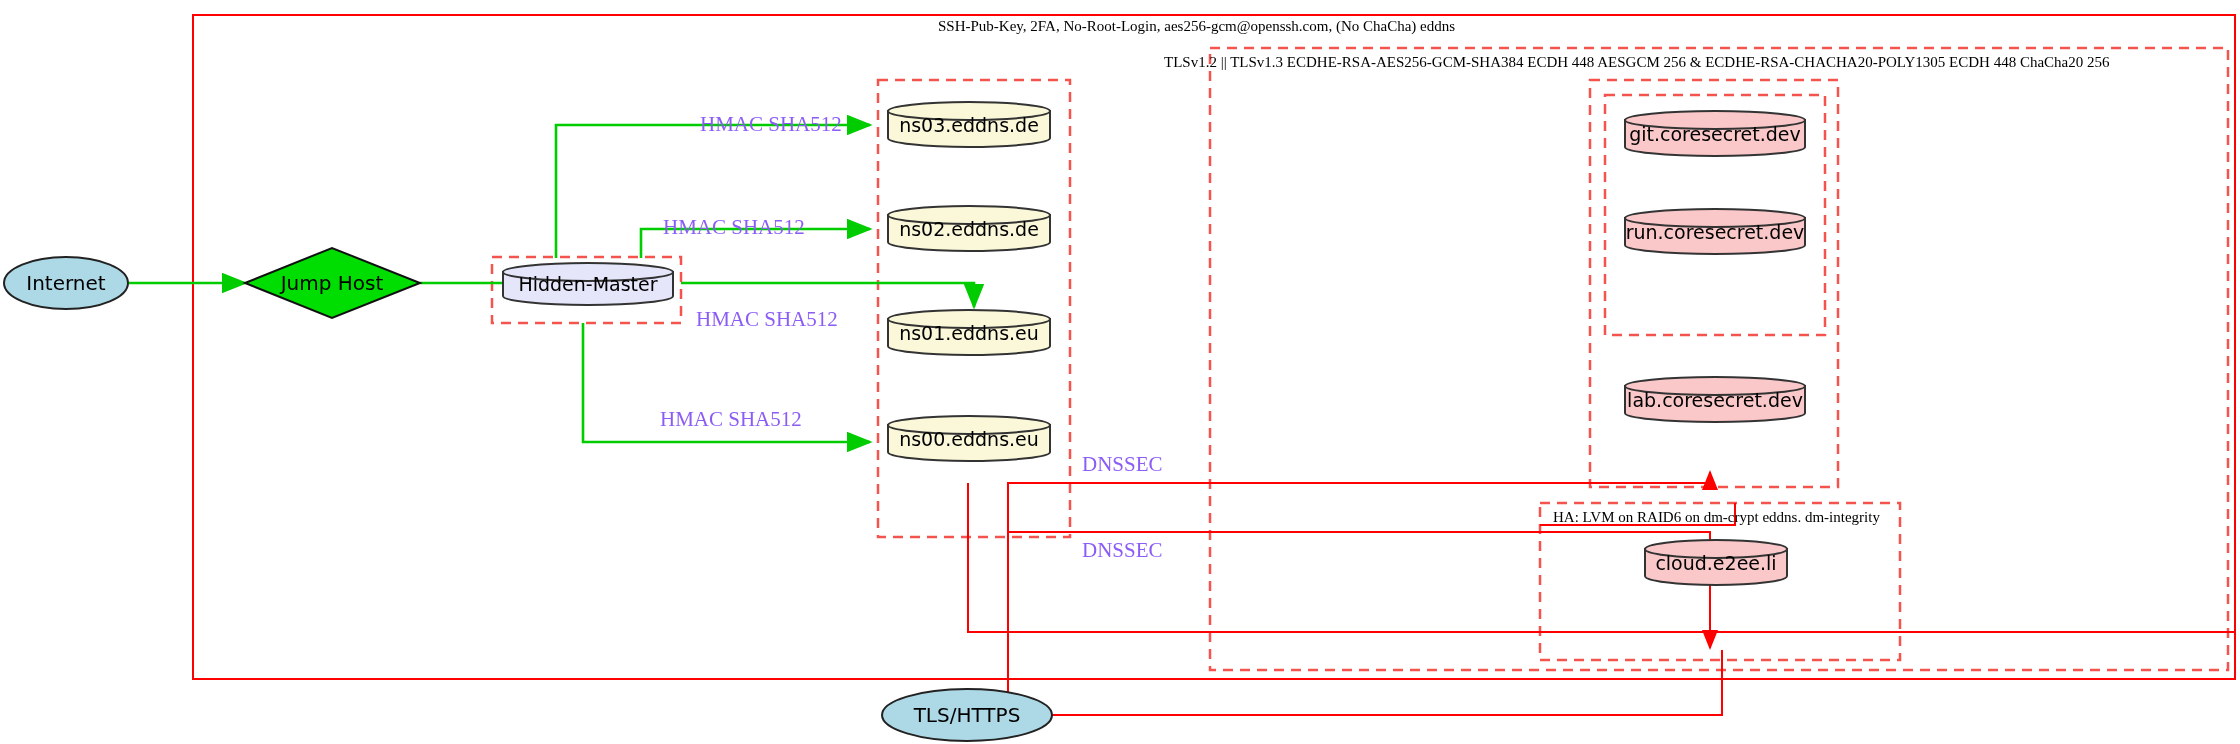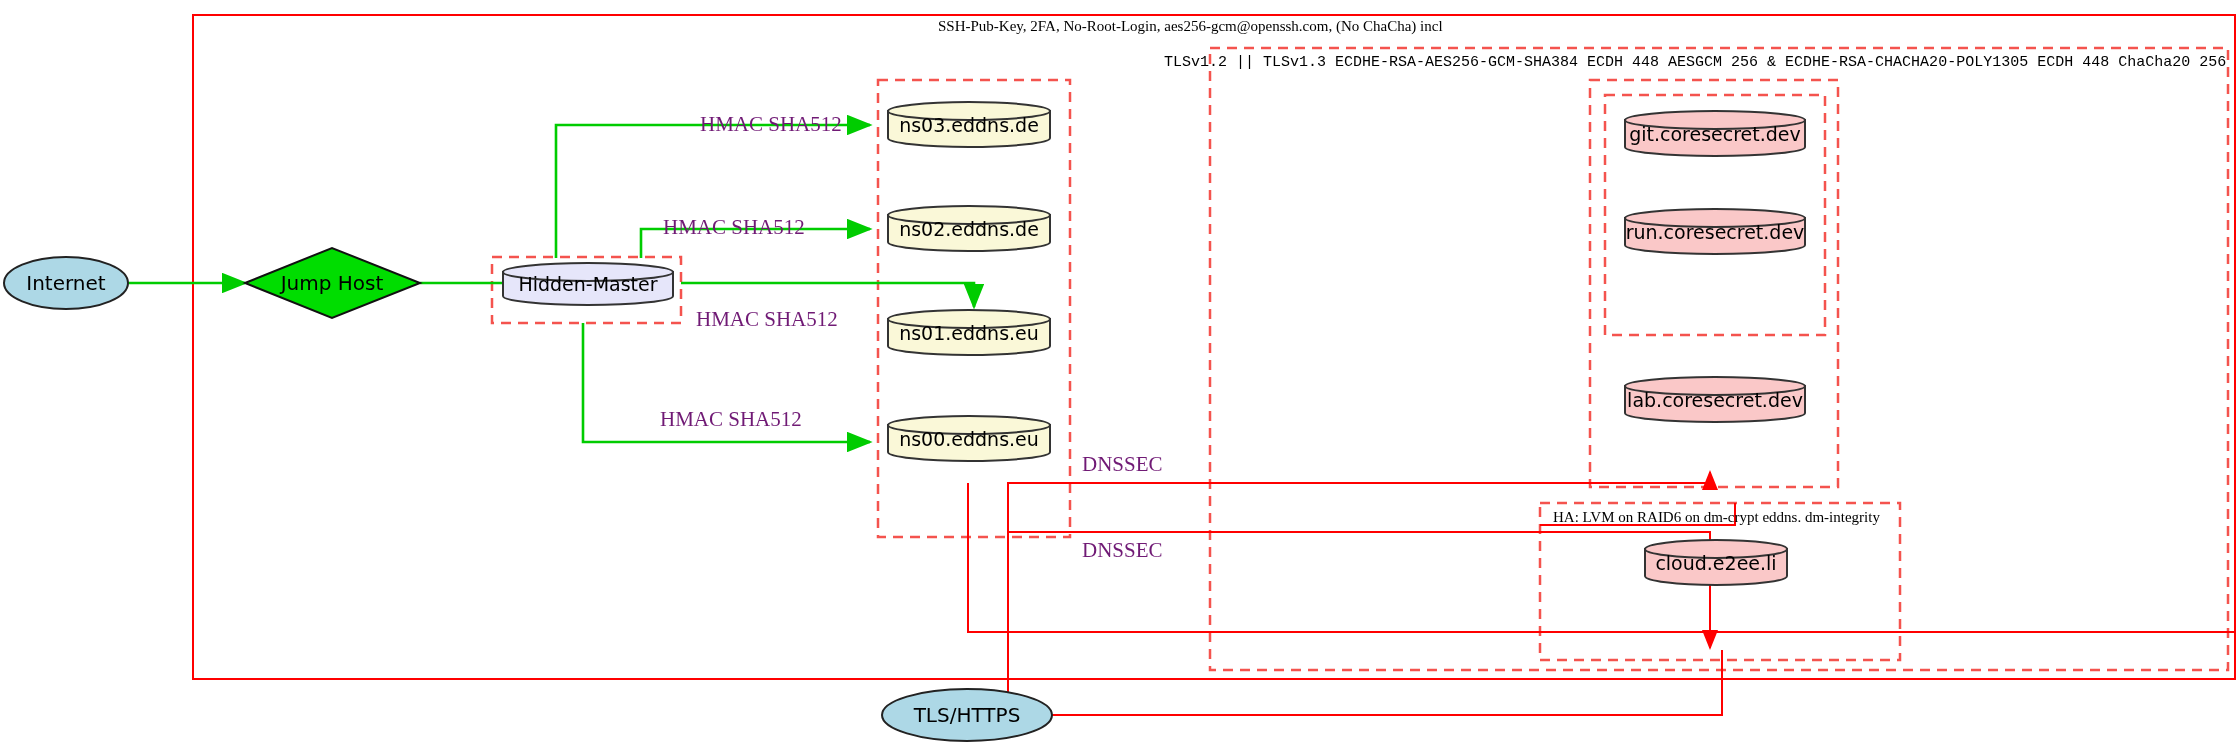--- a/index.html
+++ b/index.html
@@ -27,21 +27,21 @@
     font-family: "Liberation Serif", serif;
     font-size: 15px;
     color: #000000;
     white-space: nowrap;
     line-height: 1;
   }
   .edge-label {
     position: absolute;
     font-family: "Liberation Serif", serif;
     font-size: 21px;
-    color: #701a75;
+    color: #8b5cf6;
     white-space: nowrap;
     line-height: 1;
   }
   .node-label {
     font-family: "DejaVu Sans", sans-serif;
     font-size: 20px;
     fill: #000000;
     text-anchor: middle;
     dominant-baseline: middle;
   }
@@ -167,23 +167,23 @@
       <ellipse cx="1716" cy="549" rx="71" ry="9" fill="#fac8c8" stroke="#333333" stroke-width="2"></ellipse>
       <text class="node-label-sm" x="1716" y="564">cloud.e2ee.li</text>
     </g>
 
     <g>
       <ellipse cx="967" cy="715" rx="85" ry="26" fill="#add8e6" stroke="#222222" stroke-width="2"></ellipse>
       <text class="node-label" x="967" y="716">TLS/HTTPS</text>
     </g>
   </svg>
 
-  <div class="serif-label" style="left:938px; top:19px;">SSH-Pub-Key, 2FA, No-Root-Login, aes256-gcm@openssh.com, (No ChaCha) incl</div>
+  <div class="serif-label" style="left:938px; top:19px;">SSH-Pub-Key, 2FA, No-Root-Login, aes256-gcm@openssh.com, (No ChaCha) eddns</div>
 
-  <div class="serif-label" style="left:1164px; top:55px;font-family:Liberation Mono, monospace;">TLSv1.2 || TLSv1.3 ECDHE-RSA-AES256-GCM-SHA384 ECDH 448 AESGCM 256 &amp; ECDHE-RSA-CHACHA20-POLY1305 ECDH 448 ChaCha20 256</div>
+  <div class="serif-label" style="left:1164px; top:55px;">TLSv1.2 || TLSv1.3 ECDHE-RSA-AES256-GCM-SHA384 ECDH 448 AESGCM 256 &amp; ECDHE-RSA-CHACHA20-POLY1305 ECDH 448 ChaCha20 256</div>
 
   <div class="serif-label" style="left:1553px; top:510px;">HA: LVM on RAID6 on dm-crypt eddns. dm-integrity</div>
 
   <div class="edge-label" style="left:700px; top:114px;">HMAC SHA512</div>
 
   <div class="edge-label" style="left:663px; top:217px;">HMAC SHA512</div>
 
   <div class="edge-label" style="left:696px; top:309px;">HMAC SHA512</div>
 
   <div class="edge-label" style="left:660px; top:409px;">HMAC SHA512</div>

